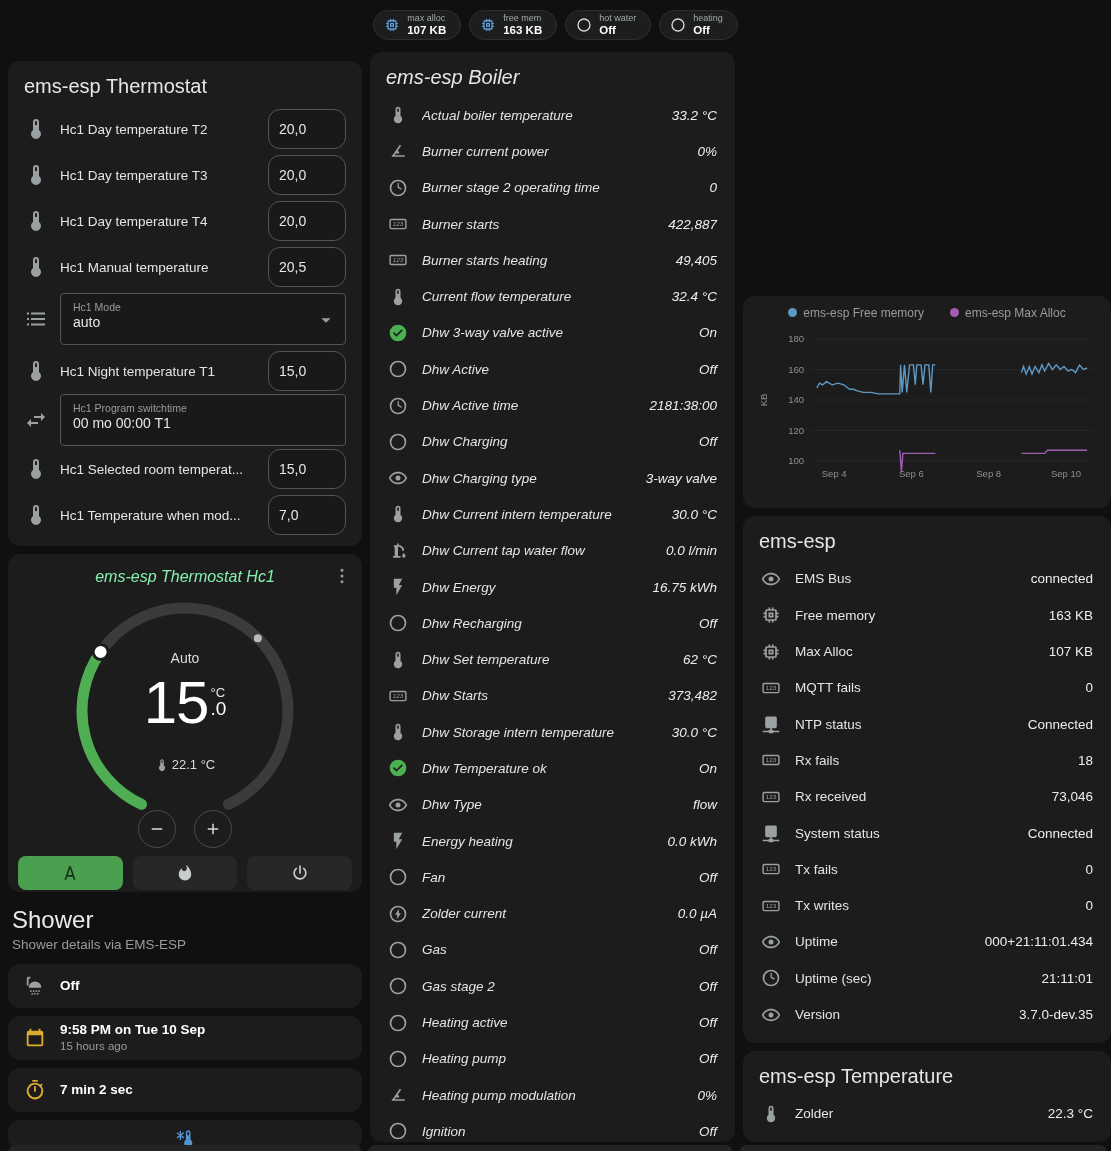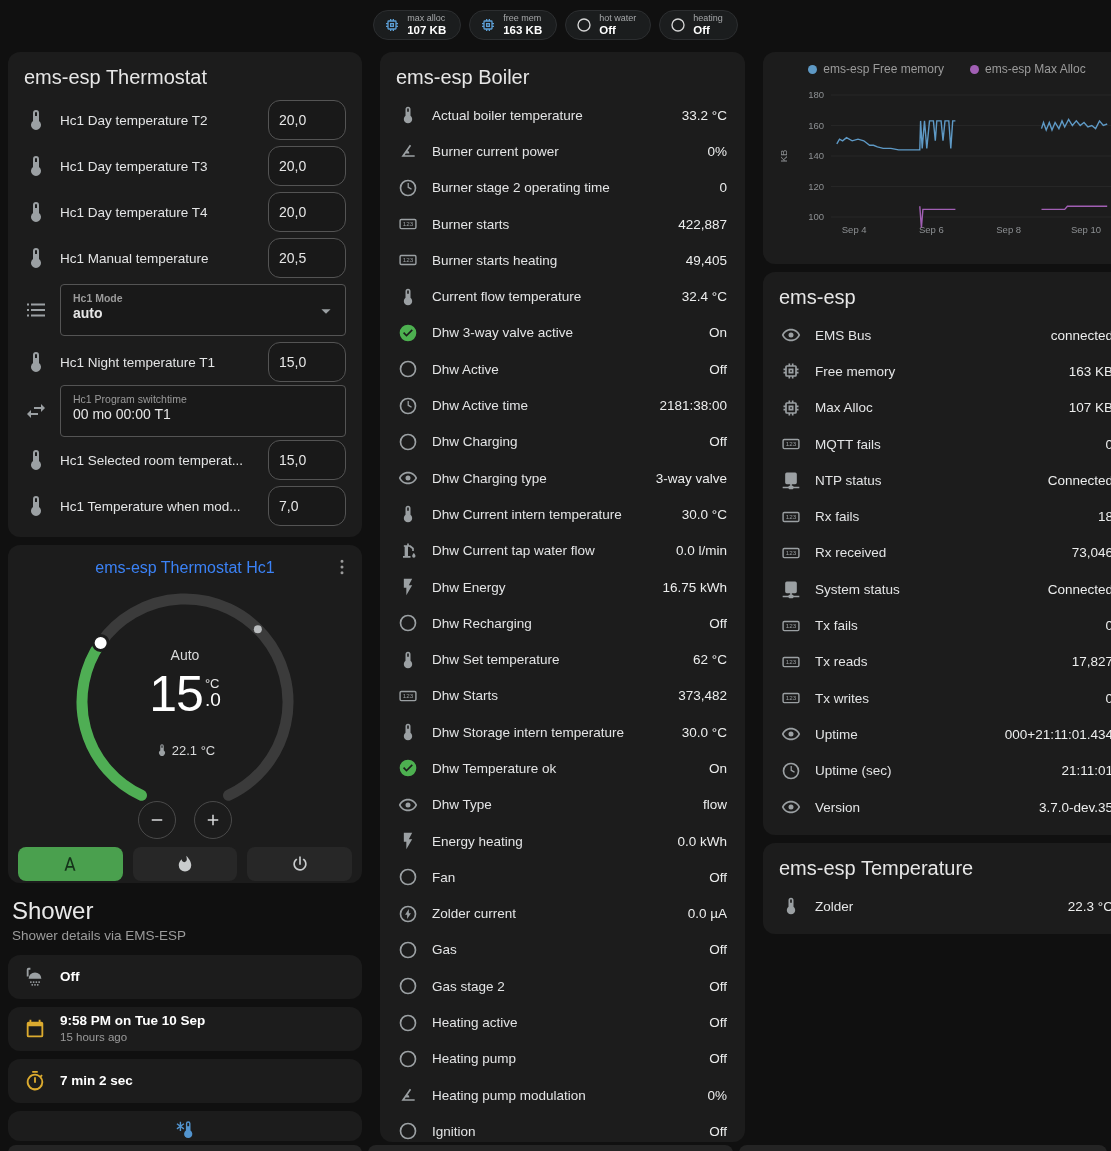--- a/index.html
+++ b/index.html
@@ -16,51 +16,51 @@
 
   
   .topbar { display:flex; justify-content:center; gap:8px; margin-top:10px; height:32px; }
   .chip { display:flex; align-items:center; gap:7px; padding:0 14px 0 10px; height:30px;
           border-radius:15px; background:#1b1d1e; border:1px solid #2c2e30; cursor:pointer; }
   .chip-text { display:flex; flex-direction:column; line-height:1.1; }
   .chip-label { font-size:9px; color:#a6a8aa; }
   .chip-value { font-size:11.5px; font-weight:700; color:#ffffff; }
 
   
-  .page { display:flex; gap:18px; padding:10px 8px 0 8px; align-items:flex-start; }
+  .page { display:flex; gap:8px; padding:10px 8px 0 8px; align-items:flex-end; }
   .col-left { width:354px; flex:none; }
   .col-mid  { width:365px; flex:none; }
   .col-right{ width:368px; flex:none; }
 
   .card { background:#1c1c1c; border-radius:12px; margin-bottom:8px; }
   .card-title { font-size:20px; color:#e6e6e6; padding:14px 16px 8px 16px; font-weight:400; }
 
   
   .t-row { display:flex; align-items:center; gap:12px; padding:0 16px; height:46px; }
-  .t-row.tall { height:58px;font-weight:bold; } .t-row.mid { height:52px; }
+  .t-row.tall { height:58px; } .t-row.mid { height:52px; }
   .t-label { flex:1; font-size:13.5px; color:#e3e4e5; white-space:nowrap; overflow:hidden; }
   .t-input { width:78px; height:40px; background:#191919; border:1px solid #545454; border-radius:12px;
              color:#e6e6e6; font-size:14px; padding:0 10px; font-family:"Liberation Sans",sans-serif; }
   .t-select { flex:1; height:52px; border:1px solid #545454; border-radius:4px; position:relative;
               padding:7px 34px 0 12px; cursor:pointer; background:#191919; }
   .sel-label { font-size:10.5px; color:#9b9b9b; }
   .sel-value { font-size:14px; color:#e6e6e6; margin-top:1px; }
   .sel-caret { position:absolute; right:8px; top:15px; }
   .pad-b { padding-bottom:8px; }
 
   
   .dial-card { position:relative; height:338px; }
-  .dial-title { text-align:center; font-size:16px; color:#3b82f6; padding-top:14px; }
+  .dial-title { text-align:center; font-size:16px; color:#86efac; padding-top:14px;font-style:italic; }
   .dial-menu { position:absolute; right:10px; top:12px; width:20px; height:20px; color:#9b9b9b; cursor:pointer; }
   .dial-wrap { position:relative; width:230px; height:252px; margin:10px auto 0 auto; }
   .dial-center { position:absolute; left:0; top:0; width:230px; height:230px; display:flex; flex-direction:column;
                  align-items:center; justify-content:center; pointer-events:none; }
   .dial-mode { font-size:14px; color:#d9dadb; margin-bottom:2px; }
   .dial-temp { display:flex; align-items:center; color:#fff; }
-  .dial-int { font-size:50px; font-weight:400; letter-spacing:-1px; }
+  .dial-int { font-size:60px; font-weight:400; letter-spacing:-1px; }
   .dial-sub { display:flex; flex-direction:column; align-items:flex-start; margin-left:2px; line-height:1.05; }
   .dial-unit { font-size:13px; color:#e6e6e6; }
   .dial-dec { font-size:19px; color:#fff; }
   .dial-cur { display:flex; align-items:center; gap:3px; font-size:13px; color:#d9dadb; margin-top:20px; }
   .dial-btns { position:absolute; left:0; right:0; bottom:0; display:flex; justify-content:center; gap:18px; }
   .round-btn { width:38px; height:38px; border-radius:50%; border:1px solid #4a4a4a; background:transparent;
                color:#d9dadb; display:flex; align-items:center; justify-content:center; cursor:pointer; }
   .round-btn .icon { width:18px; height:18px; color:#d9dadb; }
   .mode-bar { display:flex; gap:10px; padding:8px 10px 10px 10px; }
   .seg-btn { flex:1; height:34px; border:none; border-radius:8px; background:#272727; display:flex;
@@ -73,21 +73,21 @@
   .section-h { font-size:24px; color:#e9e9e9; font-weight:400; margin:14px 4px 3px 4px; }
   .section-sub { font-size:13.5px; color:#9b9b9b; margin:0 4px 12px 4px; }
   .shower-card { display:flex; align-items:center; gap:14px; padding:0 16px; height:44px; cursor:pointer; }
   .sh-text { display:flex; flex-direction:column; line-height:1.25; }
   .sh-primary { font-size:13.5px; font-weight:700; color:#fff; }
   .sh-secondary { font-size:11.5px; color:#9b9b9b; }
   .sh-secondary:empty { display:none; }
   .partial-card { height:30px; overflow:hidden; display:flex; justify-content:center; padding-top:8px; margin-bottom:0; }
 
   
-  .stat-card.boiler { height:1090px; overflow:hidden; }
+  .stat-card.boiler { height:1090px; overflow:hidden;font-style:italic; }
   .stat-rows { padding-bottom:10px; }
   .stat-row { display:flex; align-items:center; gap:14px; height:36.3px; padding:0 18px; cursor:pointer; }
   .stat-label { flex:1; font-size:13.5px; color:#e3e4e5; white-space:nowrap; overflow:hidden; }
   .stat-value { font-size:13.5px; color:#eceded; white-space:nowrap; }
 
   
   .chart-card { height:212px; padding:10px 12px 4px 12px; }
   .legend { display:flex; justify-content:center; gap:26px; margin-bottom:11px; }
   .legend-item { display:flex; align-items:center; gap:6px; font-size:12px; color:#9b9b9b; cursor:pointer; }
   .legend-dot { width:9px; height:9px; border-radius:50%; background:#888; }
@@ -817,30 +817,20 @@
             <span class="icon s20">
               <svg viewBox="0 0 24 24">
                 <rect x="2.5" y="6.5" width="19" height="11" rx="1.5" fill="none" stroke="currentColor" stroke-width="1.7"></rect>
                 <text x="12" y="14.8" text-anchor="middle" font-size="7.5" fill="currentColor" font-family="sans-serif">123</text>
               </svg>
             </span>
             <span class="stat-label">Tx fails</span>
             <span class="stat-value">0</span>
           </div>
 
-          <div class="stat-row">
-            <span class="icon s20">
-              <svg viewBox="0 0 24 24">
-                <rect x="2.5" y="6.5" width="19" height="11" rx="1.5" fill="none" stroke="currentColor" stroke-width="1.7"></rect>
-                <text x="12" y="14.8" text-anchor="middle" font-size="7.5" fill="currentColor" font-family="sans-serif">123</text>
-              </svg>
-            </span>
-            <span class="stat-label">Tx reads</span>
-            <span class="stat-value">17,827</span>
-          </div>
 
           <div class="stat-row">
             <span class="icon s20">
               <svg viewBox="0 0 24 24">
                 <rect x="2.5" y="6.5" width="19" height="11" rx="1.5" fill="none" stroke="currentColor" stroke-width="1.7"></rect>
                 <text x="12" y="14.8" text-anchor="middle" font-size="7.5" fill="currentColor" font-family="sans-serif">123</text>
               </svg>
             </span>
             <span class="stat-label">Tx writes</span>
             <span class="stat-value">0</span>

